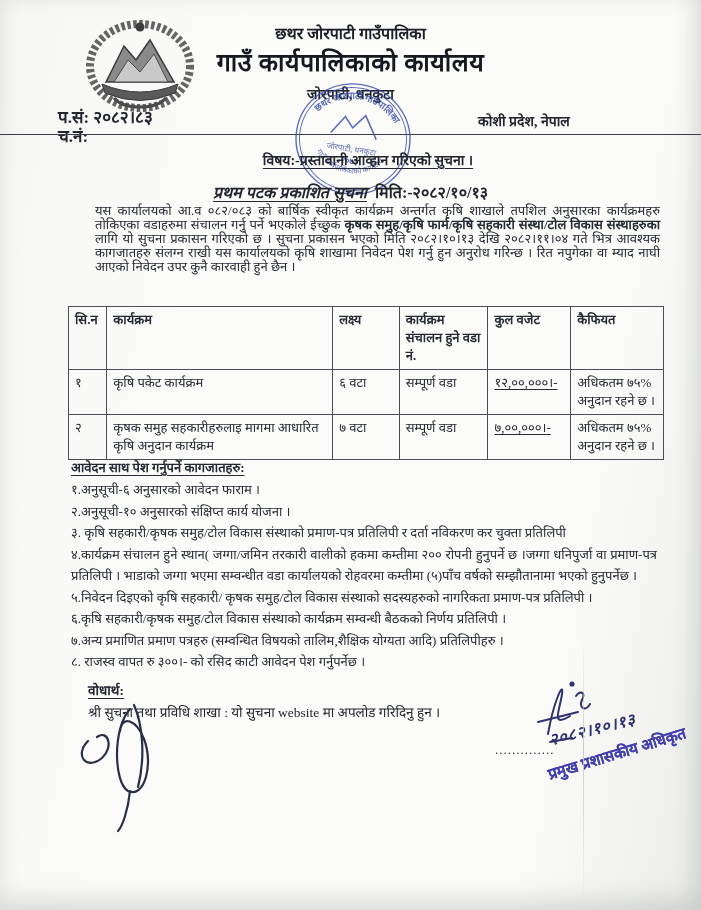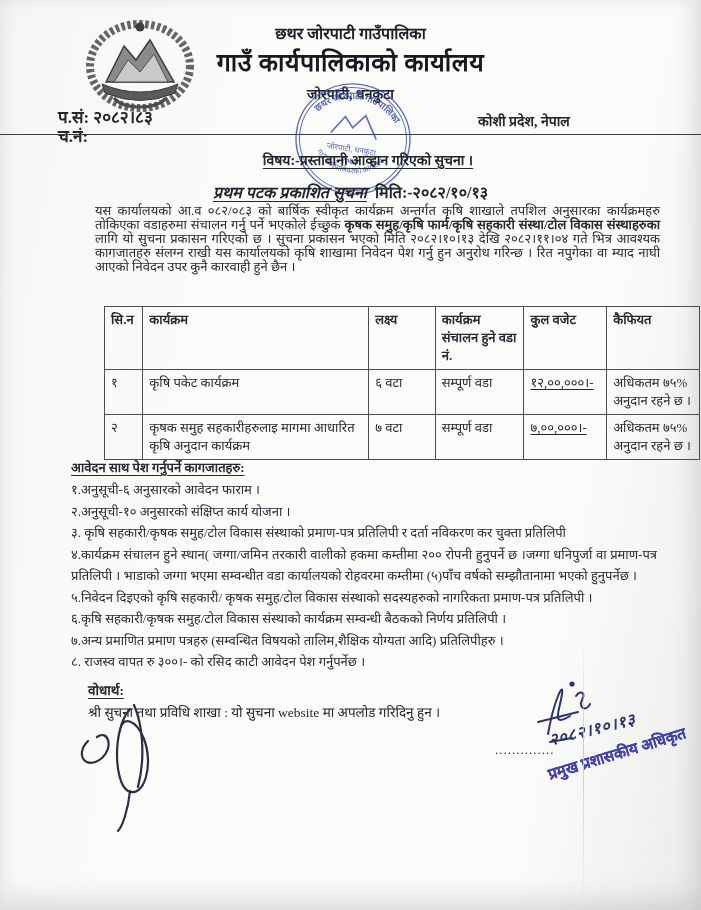--- a/index.html
+++ b/index.html
@@ -25,21 +25,21 @@
   .province{font-size:14px;font-weight:700;}
   .hr-line{left:0;right:0;top:134px;border-top:1.6px solid #3a3d44;height:0;}
   .subject{top:150px;font-size:14px;font-weight:700;padding-left:35px;}
   .subject span{text-decoration:underline;text-underline-offset:3px;}
   .notice-title{top:181px;font-size:16px;font-weight:700;}
   .notice-title .t1{font-style:italic;text-decoration:underline;text-underline-offset:3px;margin-right:8px;}
   .para{top:204px;left:95px;right:41px;font-size:13px;line-height:14px;text-align:justify;color:#262a33;}
   .para b{font-weight:700;}
   table.programs{
     position:absolute;top:306px;left:68px;width:596px;
-    border-collapse:collapse;font-size:13px;color:#262a33;margin-left:36px;
+    border-collapse:collapse;font-size:13px;color:#262a33;
   }
   table.programs th,table.programs td{
     border:1.4px solid #4a4e56;padding:3px 6px 5px 6px;vertical-align:top;text-align:left;font-weight:400;
   }
   table.programs th{font-weight:700;}
   td.j{text-align:justify;}
   .u{text-decoration:underline;text-underline-offset:2px;}
   .docs{top:429px;left:71px;right:44px;font-size:13px;color:#262a33;}
   .docs-h{font-weight:700;text-decoration:underline;text-underline-offset:3px;margin-bottom:3px;margin-top:29px;}
   .doc-item{line-height:21.5px;text-align:justify;}

